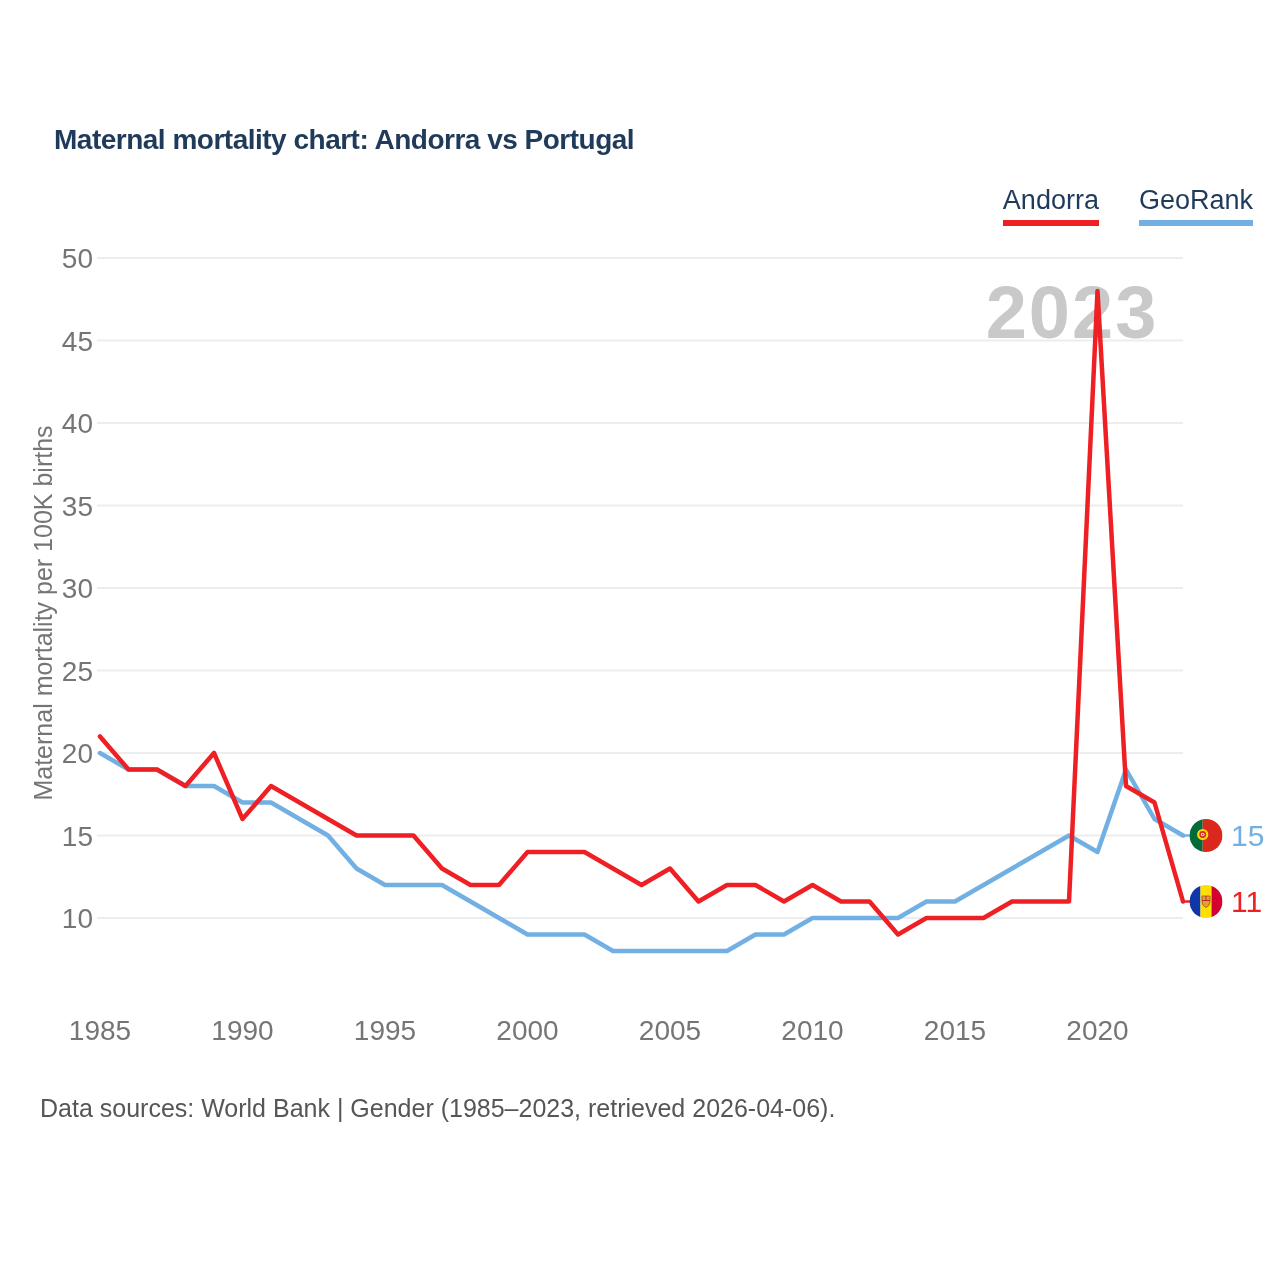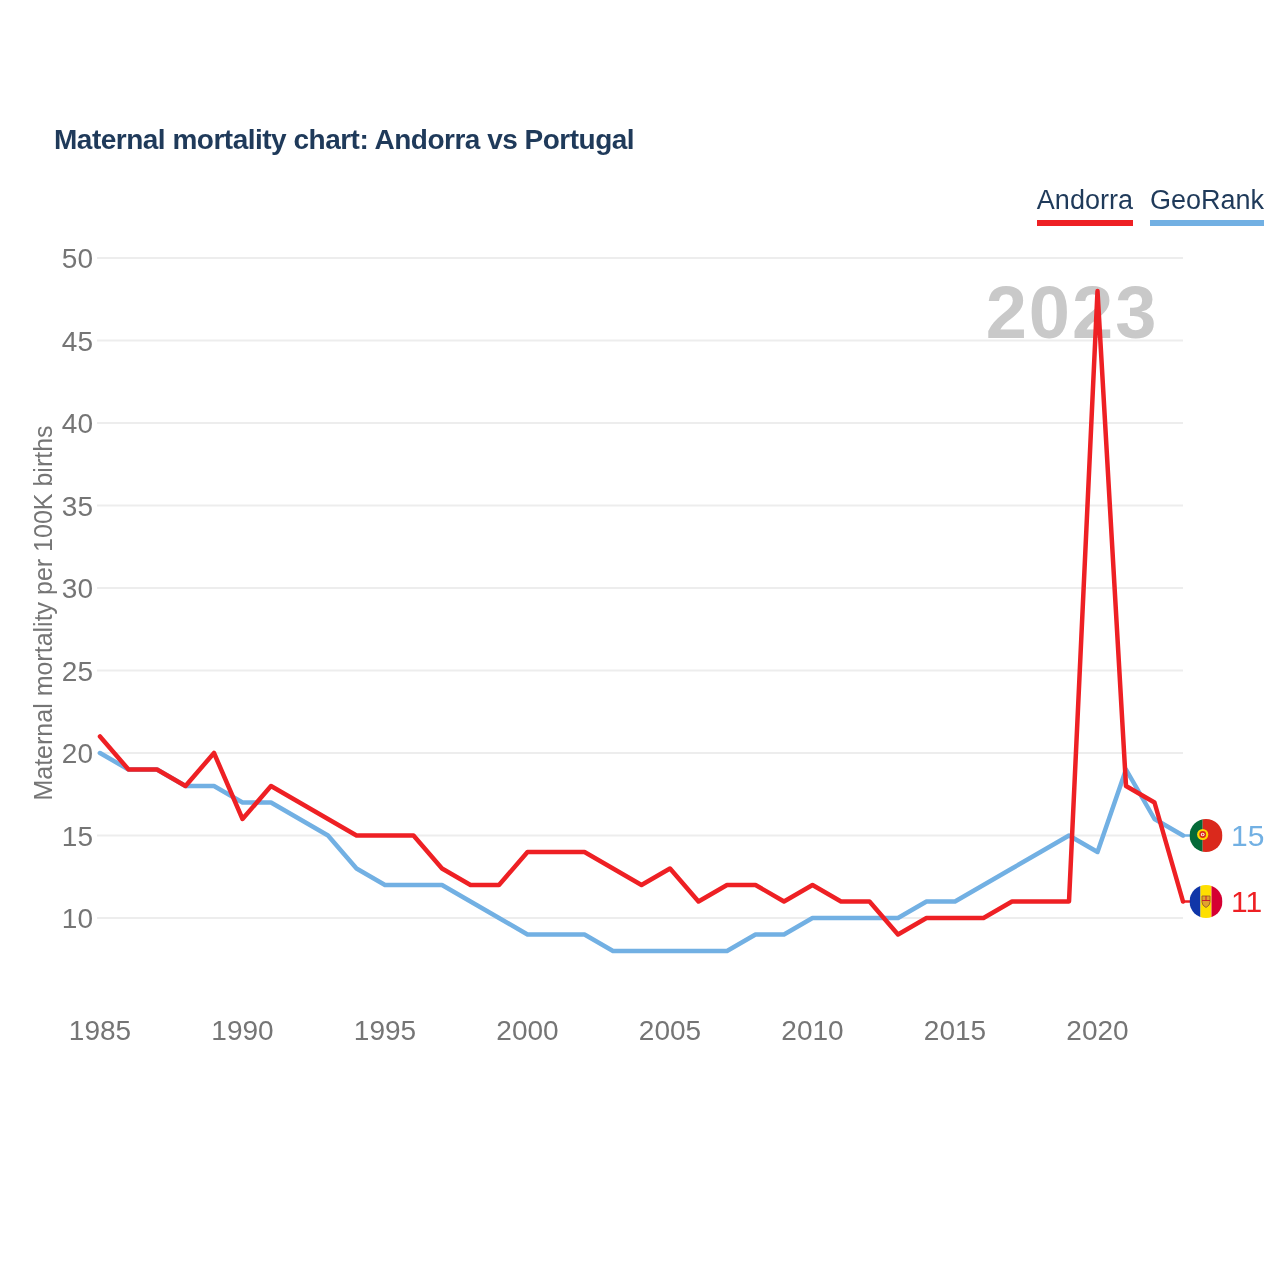--- a/index.html
+++ b/index.html
@@ -5,21 +5,21 @@
   html,body{margin:0;padding:0;}
   body{
     width:1280px;height:1280px;position:relative;background:#ffffff;
     font-family:"Liberation Sans",sans-serif;overflow:hidden;
   }
   .page-title{
     position:absolute;left:38px;top:108px;margin:16px;
     font-size:28px;font-weight:bold;color:#1f3a5a;letter-spacing:-0.5px;
   }
   .legend{
-    position:absolute;top:185px;right:16px;display:flex;gap:17px;
+    position:absolute;top:185px;right:27px;display:flex;gap:40px;
   }
   .legend-item{display:flex;flex-direction:column;cursor:pointer;}
   .legend-item span{font-size:27px;color:#1f3a5a;}
   .legend-underline{height:6px;margin-top:4px;width:100%;}
   .chart-wrap{position:absolute;left:0;top:0;width:1280px;height:1280px;}
   svg text{font-family:"Liberation Sans",sans-serif;}
   .footer{
     position:absolute;left:40px;top:1090px;
     font-size:25px;color:#565656;line-height:37px;
   }
@@ -101,13 +101,14 @@
     <span>Andorra</span>
     <div class="legend-underline" id="ul-andorra" style="background: rgb(238, 32, 36);"></div>
   </div>
   <div class="legend-item">
     <span>GeoRank</span>
     <div class="legend-underline" id="ul-portugal" style="background: rgb(114, 176, 227);"></div>
   </div>
 </div>
 
 <div class="footer">
+  <div>Data sources: World Bank | Gender (1985–2023, retrieved 2026-04-06).</div>
 </div>
 
 </body></html>

